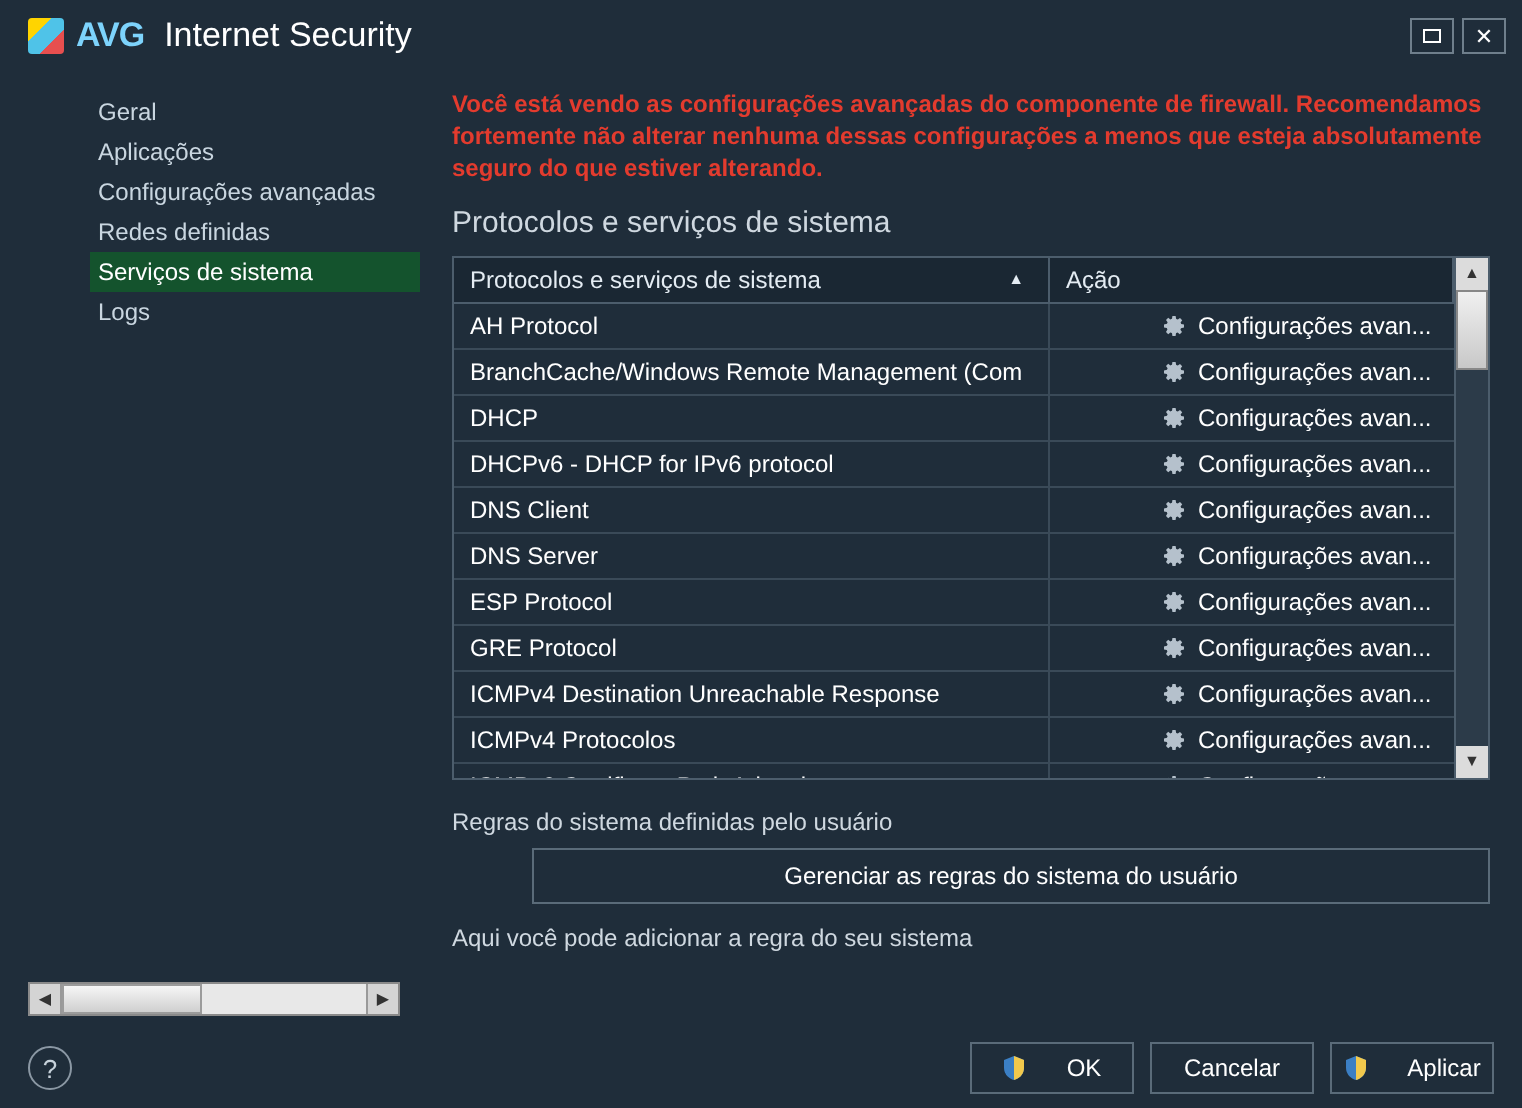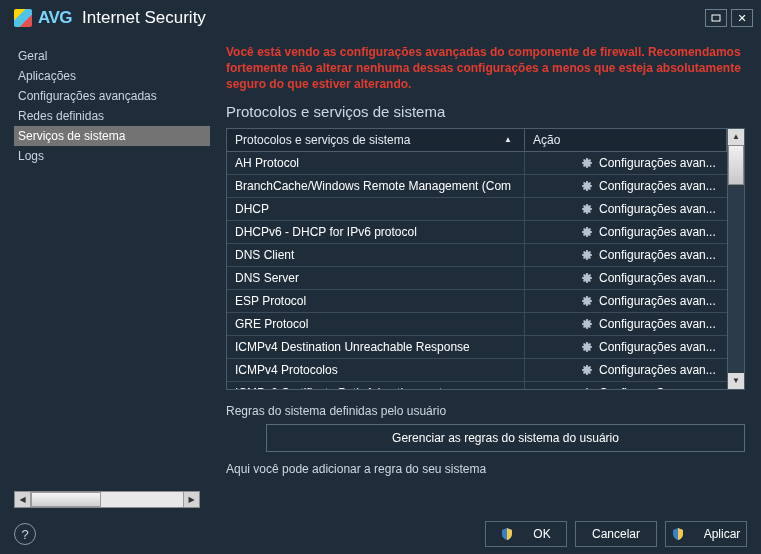--- a/index.html
+++ b/index.html
@@ -10,23 +10,23 @@
 .logo { display:flex; align-items:center; gap:6px; }
 .logo-sq { width:18px; height:18px; background:linear-gradient(135deg,#ffd400 0%,#ffd400 33%,#4fc3e8 33%,#4fc3e8 66%,#e84f4f 66%); border-radius:2px; }
 .logo-text { font-weight:bold; font-size:17px; color:#7dd3fc; letter-spacing:-0.5px; }
 .prod-name { font-size:17px; color:#fff; font-weight:300; margin-left:4px; }
 .tb-spacer { flex:1; }
 .tb-btn { width:22px; height:18px; border:1px solid #6f7f8c; margin-left:4px; display:flex; align-items:center; justify-content:center; cursor:pointer; font-size:11px; color:#fff; background:transparent; }
 
 
 .main { display:flex; height:calc(100% - 36px - 40px); }
 .sidebar { width:210px; padding:10px 0 0 14px; display:flex; flex-direction:column; }
-.sb-list { flex:1; overflow:hidden; }
+.sb-list { flex:1; overflow:hidden;margin-left:31px; }
 .sb-item { padding:3px 4px; cursor:pointer; color:#c9d6e0; white-space:nowrap; overflow:hidden; text-overflow:ellipsis; }
-.sb-item.selected { background:#737373; color:#fff; }
+.sb-item.selected { background:#14532d; color:#fff; }
 .hscroll { height:17px; background:#e8e8e8; border:1px solid #8a8a8a; margin:6px 10px 6px 0; display:flex; align-items:center; }
 .hs-btn { width:16px; height:100%; background:#d4d4d4; border-right:1px solid #999; display:flex; align-items:center; justify-content:center; font-size:8px; color:#333; cursor:pointer; }
 .hs-btn.r { border-right:none; border-left:1px solid #999; }
 .hs-track { flex:1; position:relative; height:100%; }
 .hs-thumb { position:absolute; left:0; width:70px; height:100%; background:linear-gradient(#f6f6f6,#cfcfcf); border:1px solid #9b9b9b; }
 
 .content { flex:1; padding:8px 16px 4px 16px; display:flex; flex-direction:column; overflow:hidden; }
 .warning { color:#e33b2e; font-weight:bold; font-size:12px; line-height:1.35; margin-bottom:10px; }
 .section-title { color:#cfd8e0; font-size:15px; margin-bottom:8px; }
 

